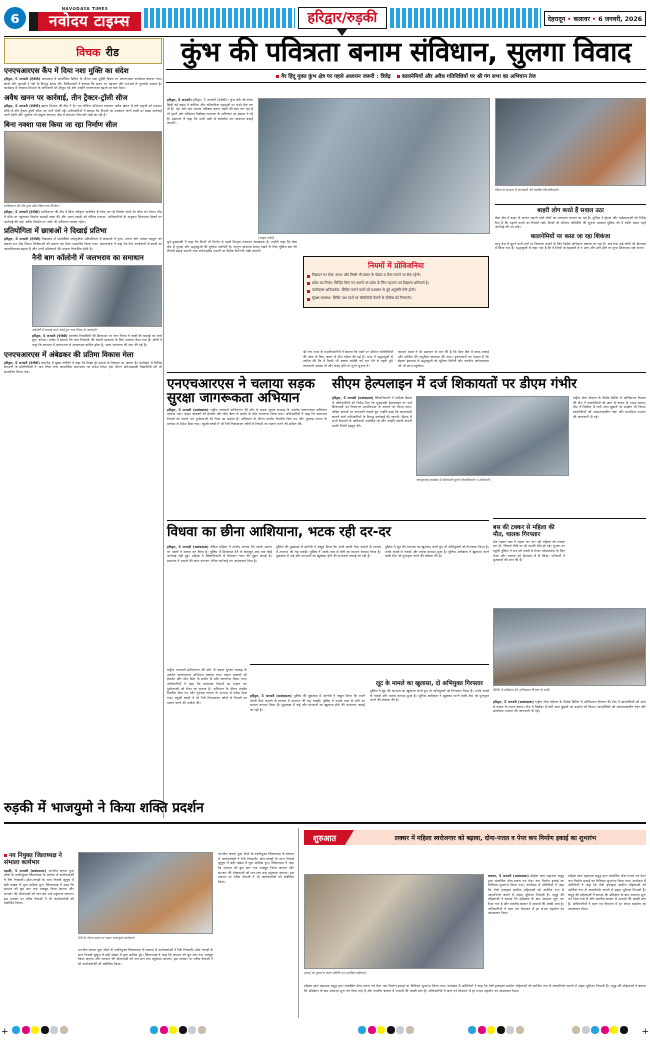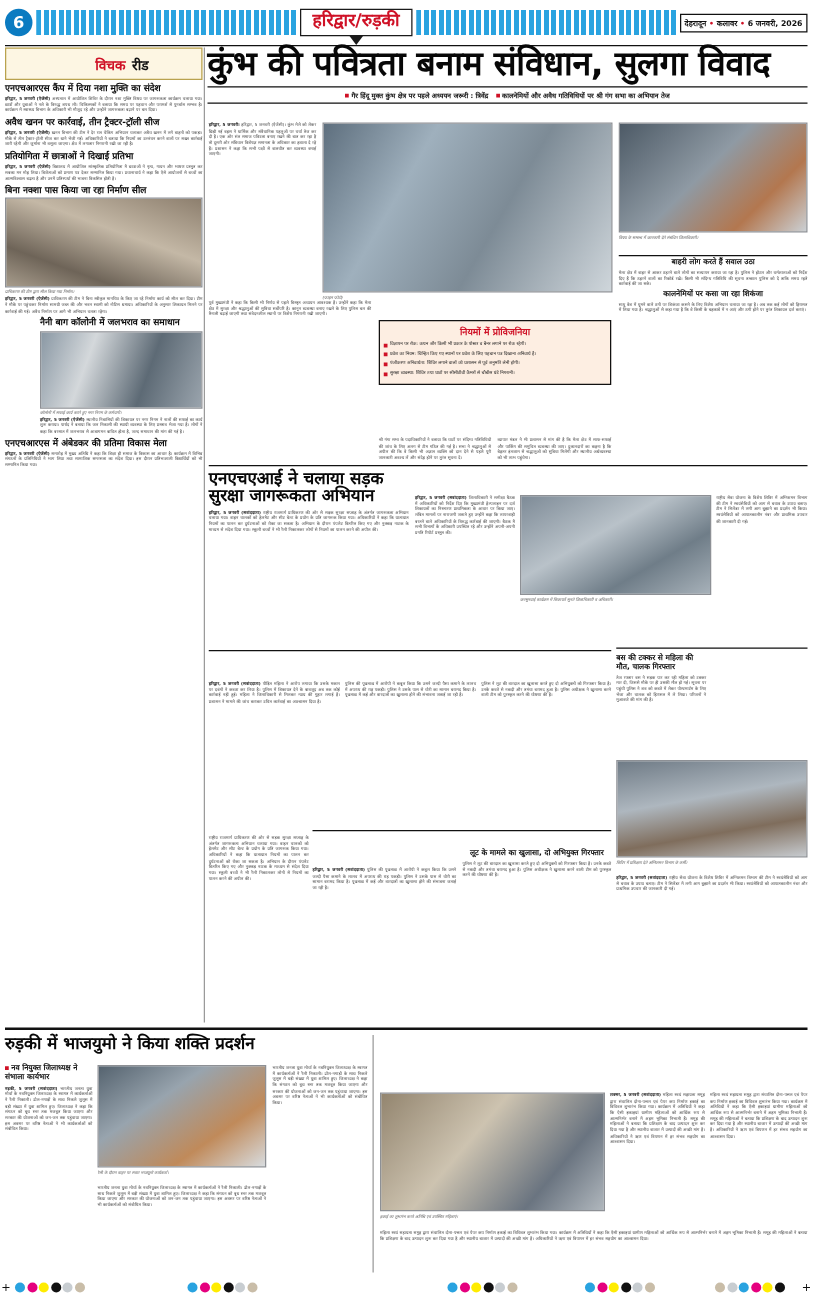--- a/index.html
+++ b/index.html
@@ -78,21 +78,21 @@
   .photo.p5 { background: linear-gradient(135deg,#4d5a66 0%,#8f9aa4 45%,#b3774f 75%,#cbd0d4 100%); }
   .photo.p6 { background: linear-gradient(110deg,#8a98a4 0%,#d4d8db 30%,#5d6a75 65%,#9aa4ad 100%); }
   .photo.p7 { background: linear-gradient(170deg,#6f7b86 0%,#aeb7bf 40%,#7f6d5c 70%,#c6cace 100%); }
   .photo.p8 { background: linear-gradient(145deg,#55636f 0%,#98a4ae 35%,#c08a5a 70%,#d8dcdf 100%); }
   .photo.p9 { background: linear-gradient(130deg,#93856f 0%,#cdc3b0 40%,#6a7480 75%,#b0b7bd 100%); }
 
   
   .lead { position:absolute; left:166px; top:38px; width:480px; }
   .lead-hl {
     font-size:27px; font-weight:bold; color:#070707; line-height:1.02;
-    letter-spacing:-0.3px; 
+    letter-spacing:-0.3px; text-align:center;
   }
   .lead-sub {
     border-top:1px solid #111; border-bottom:1px solid #111;
     margin-top:3px; padding:2px 0; display:flex; gap:6px;
     justify-content:center; align-items:center;
   }
   .lead-sub .itm { font-size:5.4px; font-weight:bold; color:#111; }
   .bsq { display:inline-block; width:3px; height:3px; background:#cf1126; margin-right:2px; vertical-align:middle; }
 
   
@@ -137,20 +137,24 @@
 
   .tinybar{ height:1px; background:#111; }
 </style>
 </head>
 <body>
 
 <div class="page">
 
   <div class="masthead">
     <div class="page-num">6</div>
+    <div class="logo-block">
+      <div class="logo-kicker">NAVODAYA TIMES</div>
+      <div class="logo-main">नवोदय टाइम्स</div>
+    </div>
     <div class="stripe"></div>
     <div class="edition-tab">हरिद्वार/रुड़की</div>
     <div class="stripe"></div>
     <div class="date-box">
       <span>देहरादून</span>
       <span class="dot">•</span>
       <span>कलावर</span>
       <span class="dot">•</span>
       <span>6 जनवरी, 2026</span>
     </div>
@@ -175,34 +179,34 @@
 
     <div style="margin-top:3px;">
       <div class="sub-hl">अवैध खनन पर कार्रवाई, तीन ट्रैक्टर-ट्रॉली सीज</div>
       <div class="body-txt">
         <span class="dl">हरिद्वार, 5 जनवरी (ऐजेंसी)</span>
         <span>खनन विभाग की टीम ने देर रात चेकिंग अभियान चलाकर अवैध खनन में लगे वाहनों को पकड़ा। मौके से तीन ट्रैक्टर-ट्रॉली सीज कर थाने भेजी गईं। अधिकारियों ने बताया कि नियमों का उल्लंघन करने वालों पर सख्त कार्रवाई जारी रहेगी और जुर्माना भी वसूला जाएगा। क्षेत्र में लगातार निगरानी रखी जा रही है।</span>
       </div>
     </div>
 
     <div style="margin-top:3px;">
-      <div class="sub-hl">प्रतियोगिता में छात्राओं ने दिखाई प्रतिभा</div>
-      <div class="body-txt">
-        <span class="dl">हरिद्वार, 5 जनवरी (ऐजेंसी)</span>
-        <span>विद्यालय में आयोजित सांस्कृतिक प्रतियोगिता में छात्राओं ने नृत्य, गायन और भाषण प्रस्तुत कर सबका मन मोह लिया। विजेताओं को प्रमाण पत्र देकर सम्मानित किया गया। प्रधानाचार्य ने कहा कि ऐसे आयोजनों से बच्चों का आत्मविश्वास बढ़ता है और उनमें प्रतिस्पर्धा की भावना विकसित होती है।</span>
-      </div>
-    </div>
-
-    <div style="margin-top:3px;">
       <div class="sub-hl">बिना नक्शा पास किया जा रहा निर्माण सील</div>
       <div class="photo p4" style="height:72px;margin:2px 0 1px;"></div>
       <div class="cap">प्राधिकरण की टीम द्वारा सील किया गया निर्माण।</div>
       <div class="body-txt" style="margin-top:2px;">
         <span class="dl">हरिद्वार, 5 जनवरी (ऐजेंसी)</span>
         <span>प्राधिकरण की टीम ने बिना स्वीकृत मानचित्र के किए जा रहे निर्माण कार्य को सील कर दिया। टीम ने मौके पर पहुंचकर निर्माण सामग्री जब्त की और भवन स्वामी को नोटिस थमाया। अधिकारियों के अनुसार शिकायत मिलने पर कार्रवाई की गई। अवैध निर्माण पर आगे भी अभियान चलता रहेगा।</span>
+      </div>
+    </div>
+
+    <div style="margin-top:3px;">
+      <div class="sub-hl">प्रतियोगिता में छात्राओं ने दिखाई प्रतिभा</div>
+      <div class="body-txt">
+        <span class="dl">हरिद्वार, 5 जनवरी (ऐजेंसी)</span>
+        <span>विद्यालय में आयोजित सांस्कृतिक प्रतियोगिता में छात्राओं ने नृत्य, गायन और भाषण प्रस्तुत कर सबका मन मोह लिया। विजेताओं को प्रमाण पत्र देकर सम्मानित किया गया। प्रधानाचार्य ने कहा कि ऐसे आयोजनों से बच्चों का आत्मविश्वास बढ़ता है और उनमें प्रतिस्पर्धा की भावना विकसित होती है।</span>
       </div>
     </div>
 
     <div style="margin-top:3px;padding-left:28px;">
       <div class="sub-hl">नैनी बाग कॉलोनी में जलभराव का समाधान</div>
       <div class="photo p6" style="height:62px;margin:2px 0 1px;"></div>
       <div class="cap">कॉलोनी में सफाई कार्य करते हुए नगर निगम के कर्मचारी।</div>
       <div class="body-txt" style="margin-top:2px;">
         <span class="dl">हरिद्वार, 5 जनवरी (ऐजेंसी)</span>
         <span>स्थानीय निवासियों की शिकायत पर नगर निगम ने नालों की सफाई का कार्य शुरू कराया। पार्षद ने बताया कि जल निकासी की स्थायी व्यवस्था के लिए प्रस्ताव भेजा गया है। लोगों ने कहा कि बरसात में जलभराव से आवागमन बाधित होता है, जल्द समाधान की मांग की गई है।</span>
@@ -266,42 +270,48 @@
     <div class="tinybar"></div>
     <div class="mini-hl" style="text-align:center;margin:2px 0;">बाहरी लोग करते हैं सवाल उठा</div>
     <div class="body-txt">मेला क्षेत्र में बाहर से आकर ठहरने वाले लोगों का सत्यापन कराया जा रहा है। पुलिस ने होटल और धर्मशालाओं को निर्देश दिए हैं कि ठहरने वालों का रिकॉर्ड रखें। किसी भी संदिग्ध गतिविधि की सूचना तत्काल पुलिस को दें ताकि समय रहते कार्रवाई की जा सके।</div>
     <div class="mini-hl" style="text-align:center;margin:3px 0 2px;">कालनेमियों पर कसा जा रहा शिकंजा</div>
     <div class="body-txt">साधु वेश में घूमने वाले ठगों पर शिकंजा कसने के लिए विशेष अभियान चलाया जा रहा है। अब तक कई लोगों को हिरासत में लिया गया है। श्रद्धालुओं से कहा गया है कि वे किसी के बहकावे में न आएं और ठगी होने पर तुरंत शिकायत दर्ज कराएं।</div>
   </div>
 
   <div style="position:absolute;left:167px;top:372px;width:479px;height:1px;background:#111;"></div>
 
   <div style="position:absolute;left:167px;top:376px;width:160px;">
-    <div class="sec-hl">एनएचएआई ने चलाया सड़क सुरक्षा जागरूकता अभियान</div>
+    <div class="sec-hl">एनएचआरएस ने चलाया सड़क सुरक्षा जागरूकता अभियान</div>
     <div class="body-txt" style="margin-top:3px;">
       <span class="dl">हरिद्वार, 5 जनवरी (सवांददाता)</span>
       <span>राष्ट्रीय राजमार्ग प्राधिकरण की ओर से सड़क सुरक्षा सप्ताह के अंतर्गत जागरूकता अभियान चलाया गया। वाहन चालकों को हेलमेट और सीट बेल्ट के प्रयोग के प्रति जागरूक किया गया। अधिकारियों ने कहा कि यातायात नियमों का पालन कर दुर्घटनाओं को रोका जा सकता है। अभियान के दौरान पंपलेट वितरित किए गए और नुक्कड़ नाटक के माध्यम से संदेश दिया गया। स्कूली बच्चों ने भी रैली निकालकर लोगों से नियमों का पालन करने की अपील की।</span>
     </div>
   </div>
 
+  <div style="position:absolute;left:332px;top:376px;width:314px;">
+    <div class="sec-hl">सीएम हेल्पलाइन में दर्ज शिकायतों पर डीएम गंभीर</div>
+  </div>
   <div style="position:absolute;left:332px;top:396px;width:80px;">
     <div class="body-txt">
       <span class="dl">हरिद्वार, 5 जनवरी (सवांददाता)</span>
       <span>जिलाधिकारी ने समीक्षा बैठक में अधिकारियों को निर्देश दिए कि मुख्यमंत्री हेल्पलाइन पर दर्ज शिकायतों का निस्तारण प्राथमिकता के आधार पर किया जाए। लंबित मामलों पर नाराजगी जताते हुए उन्होंने कहा कि लापरवाही बरतने वाले अधिकारियों के विरुद्ध कार्रवाई की जाएगी। बैठक में सभी विभागों के अधिकारी उपस्थित रहे और उन्होंने अपनी-अपनी प्रगति रिपोर्ट प्रस्तुत की।</span>
     </div>
   </div>
   <div style="position:absolute;left:416px;top:396px;width:153px;height:80px;" class="photo p2"></div>
   <div style="position:absolute;left:416px;top:478px;width:153px;" class="cap">जनसुनवाई कार्यक्रम में शिकायतें सुनते जिलाधिकारी व अधिकारी।</div>
 
   <div style="position:absolute;left:573px;top:396px;width:73px;">
     <div class="body-txt">राष्ट्रीय सेवा योजना के विशेष शिविर में अग्निशमन विभाग की टीम ने स्वयंसेवियों को आग से बचाव के उपाय बताए। टीम ने सिलेंडर में लगी आग बुझाने का प्रदर्शन भी किया। स्वयंसेवियों को आपातकालीन नंबर और प्राथमिक उपचार की जानकारी दी गई।</div>
   </div>
 
   <div style="position:absolute;left:167px;top:520px;width:322px;height:1px;background:#111;"></div>
 
+  <div style="position:absolute;left:167px;top:524px;width:322px;">
+    <div class="sec-hl">विधवा का छीना आशियाना, भटक रही दर-दर</div>
+  </div>
   <div style="position:absolute;left:167px;top:545px;width:105px;">
     <div class="body-txt">
       <span class="dl">हरिद्वार, 5 जनवरी (सवांददाता)</span>
       <span>पीड़ित महिला ने आरोप लगाया कि उसके मकान पर दबंगों ने कब्जा कर लिया है। पुलिस में शिकायत देने के बावजूद अब तक कोई कार्रवाई नहीं हुई। महिला ने जिलाधिकारी से मिलकर न्याय की गुहार लगाई है। प्रशासन ने मामले की जांच कराकर उचित कार्रवाई का आश्वासन दिया है।</span>
     </div>
   </div>
   <div style="position:absolute;left:276px;top:545px;width:105px;">
     <div class="body-txt">पुलिस की पूछताछ में आरोपी ने कबूल किया कि उसने जल्दी पैसा कमाने के लालच में अपराध की राह पकड़ी। पुलिस ने उसके पास से चोरी का सामान बरामद किया है। पूछताछ में कई और वारदातों का खुलासा होने की संभावना जताई जा रही है।</div>
   </div>
   <div style="position:absolute;left:385px;top:545px;width:104px;">
@@ -334,21 +344,21 @@
     <div class="mini-hl" style="text-align:center;">लूट के मामले का खुलासा, दो अभियुक्त गिरफ्तार</div>
     <div class="body-txt" style="margin-top:2px;">पुलिस ने लूट की वारदात का खुलासा करते हुए दो अभियुक्तों को गिरफ्तार किया है। उनके कब्जे से नकदी और तमंचा बरामद हुआ है। पुलिस अधीक्षक ने खुलासा करने वाली टीम को पुरस्कृत करने की घोषणा की है।</div>
   </div>
 
   <div style="position:absolute;left:167px;top:668px;width:80px;">
     <div class="body-txt">राष्ट्रीय राजमार्ग प्राधिकरण की ओर से सड़क सुरक्षा सप्ताह के अंतर्गत जागरूकता अभियान चलाया गया। वाहन चालकों को हेलमेट और सीट बेल्ट के प्रयोग के प्रति जागरूक किया गया। अधिकारियों ने कहा कि यातायात नियमों का पालन कर दुर्घटनाओं को रोका जा सकता है। अभियान के दौरान पंपलेट वितरित किए गए और नुक्कड़ नाटक के माध्यम से संदेश दिया गया। स्कूली बच्चों ने भी रैली निकालकर लोगों से नियमों का पालन करने की अपील की।</div>
   </div>
 
   <div style="position:absolute;left:4px;top:822px;width:642px;height:2px;background:#111;"></div>
 
-  <div style="position:absolute;left:4px;top:828px;width:290px;">
+  <div style="position:absolute;left:4px;top:800px;width:290px;">
     <div class="sec-hl">रुड़की में भाजयुमो ने किया शक्ति प्रदर्शन</div>
   </div>
   <div style="position:absolute;left:4px;top:852px;width:70px;">
     <div class="mini-hl">
       <i class="bsq"></i><span>नव नियुक्त जिलाध्यक्ष ने संभाला कार्यभार</span>
     </div>
     <div class="body-txt" style="margin-top:3px;">
       <span class="dl">रुड़की, 5 जनवरी (सवांददाता)</span>
       <span>भारतीय जनता युवा मोर्चा के नवनियुक्त जिलाध्यक्ष के स्वागत में कार्यकर्ताओं ने रैली निकाली। ढोल-नगाड़ों के साथ निकले जुलूस में बड़ी संख्या में युवा शामिल हुए। जिलाध्यक्ष ने कहा कि संगठन को बूथ स्तर तक मजबूत किया जाएगा और सरकार की योजनाओं को जन-जन तक पहुंचाया जाएगा। इस अवसर पर वरिष्ठ नेताओं ने भी कार्यकर्ताओं को संबोधित किया।</span>
     </div>
@@ -357,20 +367,24 @@
   <div style="position:absolute;left:78px;top:936px;width:135px;" class="cap">रैली के दौरान वाहन पर सवार भाजयुमो कार्यकर्ता।</div>
   <div style="position:absolute;left:78px;top:948px;width:135px;">
     <div class="body-txt">भारतीय जनता युवा मोर्चा के नवनियुक्त जिलाध्यक्ष के स्वागत में कार्यकर्ताओं ने रैली निकाली। ढोल-नगाड़ों के साथ निकले जुलूस में बड़ी संख्या में युवा शामिल हुए। जिलाध्यक्ष ने कहा कि संगठन को बूथ स्तर तक मजबूत किया जाएगा और सरकार की योजनाओं को जन-जन तक पहुंचाया जाएगा। इस अवसर पर वरिष्ठ नेताओं ने भी कार्यकर्ताओं को संबोधित किया।</div>
   </div>
   <div style="position:absolute;left:218px;top:852px;width:76px;">
     <div class="body-txt">भारतीय जनता युवा मोर्चा के नवनियुक्त जिलाध्यक्ष के स्वागत में कार्यकर्ताओं ने रैली निकाली। ढोल-नगाड़ों के साथ निकले जुलूस में बड़ी संख्या में युवा शामिल हुए। जिलाध्यक्ष ने कहा कि संगठन को बूथ स्तर तक मजबूत किया जाएगा और सरकार की योजनाओं को जन-जन तक पहुंचाया जाएगा। इस अवसर पर वरिष्ठ नेताओं ने भी कार्यकर्ताओं को संबोधित किया।</div>
   </div>
 
   <div style="position:absolute;left:298px;top:828px;width:1px;height:190px;background:#9a9a9a;"></div>
 
+  <div style="position:absolute;left:304px;top:830px;display:flex;width:342px;align-items:stretch;">
+    <div class="start-badge">शुरुआत</div>
+    <div class="start-strip">लक्सर में महिला स्वरोजगार को बढ़ावा, दोना-पत्तल व पेपर कप निर्माण इकाई का शुभारंभ</div>
+  </div>
   <div style="position:absolute;left:304px;top:874px;width:180px;height:95px;" class="photo p9"></div>
   <div style="position:absolute;left:304px;top:971px;width:180px;" class="cap">इकाई का शुभारंभ करते अतिथि एवं उपस्थित महिलाएं।</div>
   <div style="position:absolute;left:488px;top:874px;width:76px;">
     <div class="body-txt">
       <span class="dl">लक्सर, 5 जनवरी (सवांददाता)</span>
       <span>महिला स्वयं सहायता समूह द्वारा संचालित दोना-पत्तल एवं पेपर कप निर्माण इकाई का विधिवत शुभारंभ किया गया। कार्यक्रम में अतिथियों ने कहा कि ऐसी इकाइयां ग्रामीण महिलाओं को आर्थिक रूप से आत्मनिर्भर बनाने में अहम भूमिका निभाती हैं। समूह की महिलाओं ने बताया कि प्रशिक्षण के बाद उत्पादन शुरू कर दिया गया है और स्थानीय बाजार में उत्पादों की अच्छी मांग है। अधिकारियों ने ऋण एवं विपणन में हर संभव सहयोग का आश्वासन दिया।</span>
     </div>
   </div>
   <div style="position:absolute;left:568px;top:874px;width:78px;">
     <div class="body-txt">महिला स्वयं सहायता समूह द्वारा संचालित दोना-पत्तल एवं पेपर कप निर्माण इकाई का विधिवत शुभारंभ किया गया। कार्यक्रम में अतिथियों ने कहा कि ऐसी इकाइयां ग्रामीण महिलाओं को आर्थिक रूप से आत्मनिर्भर बनाने में अहम भूमिका निभाती हैं। समूह की महिलाओं ने बताया कि प्रशिक्षण के बाद उत्पादन शुरू कर दिया गया है और स्थानीय बाजार में उत्पादों की अच्छी मांग है। अधिकारियों ने ऋण एवं विपणन में हर संभव सहयोग का आश्वासन दिया।</div>

